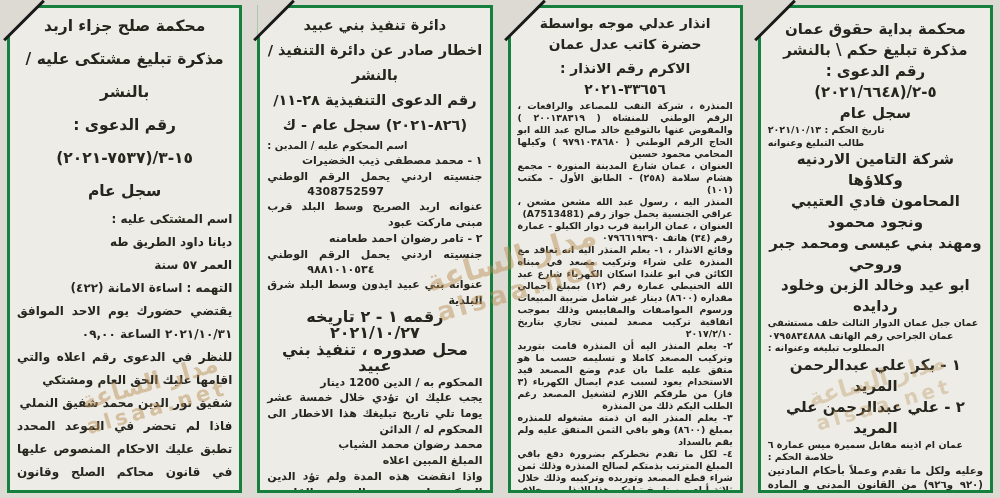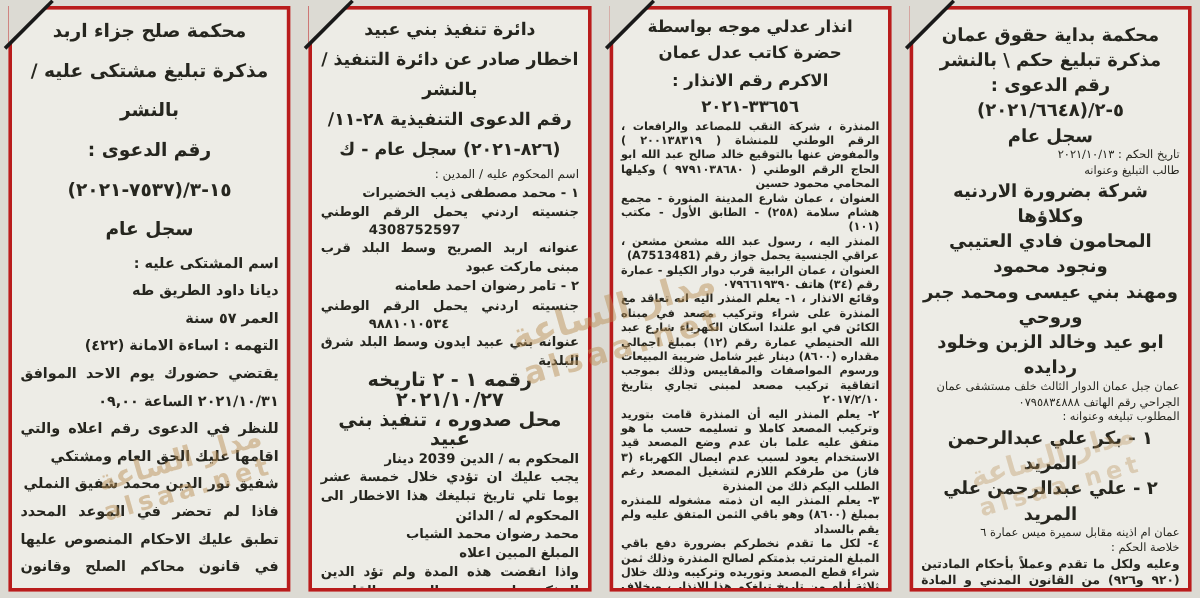--- a/index.html
+++ b/index.html
@@ -3,25 +3,25 @@
 <meta charset="utf-8">
 <style>
   html,body{margin:0;padding:0;background:#dcdad3;}
   body{width:1000px;height:498px;overflow:hidden;font-family:"DejaVu Sans",sans-serif;}
   .page{position:relative;width:1000px;height:498px;background:#dcdad3;}
   .columns{position:absolute;inset:0;display:flex;flex-direction:row;direction:rtl;gap:15px;padding:5px 7px;box-sizing:border-box;}
   .colwrap{position:relative;flex:1 1 0;min-width:0;}
   
   .colwrap::before{content:'';position:absolute;top:0;left:0;width:32px;height:32px;background:#dcdad3;clip-path:polygon(0 0,100% 0,0 100%);z-index:4;}
   .colwrap::after{content:'';position:absolute;top:14px;left:-11px;width:56px;height:3px;background:#191919;transform:rotate(-45deg);z-index:5;}
-  .col{position:absolute;inset:0;border:3px solid #b91c1c;background:#edece6;color:#26261f;overflow:hidden;padding:2px 7px;box-sizing:border-box;direction:rtl;font-weight:bold;}
+  .col{position:absolute;inset:0;border:3px solid #15803d;background:#edece6;color:#26261f;overflow:hidden;padding:2px 7px;box-sizing:border-box;direction:rtl;font-weight:bold;}
   .ln{white-space:normal;}
   .h{text-align:center;font-weight:bold;}
   .h2{text-align:center;font-weight:bold;}
-  .sm{text-align:right;font-weight:normal;}
+  .sm{text-align:left;font-weight:bold;}
   .b{text-align:justify;text-align-last:right;font-weight:bold;}
   .c{text-align:center;font-weight:bold;}
   .j{text-align:justify;text-align-last:justify;font-weight:bold;word-spacing:7px;}
   .num{text-align:left;padding-left:40px;font-weight:bold;}
   
   .col-0 .h{font-size:15px;line-height:21px;}
   .col-0 .ln:first-child{margin-top:9px;}
   .col-0 .sm{font-size:9.5px;line-height:12.5px;}
   .col-0 .b{font-size:10.2px;line-height:14.2px;}
   
@@ -52,21 +52,21 @@
 <div class="page">
   <div class="columns" id="columns">
       <div class="colwrap">
         <div class="col col-0">
           <div class="ln h">محكمة بداية حقوق عمان</div>
           <div class="ln h">مذكرة تبليغ حكم \ بالنشر</div>
           <div class="ln h">رقم الدعوى : ٥-٢/(٢٠٢١/٦٦٤٨)</div>
           <div class="ln h">سجل عام</div>
           <div class="ln sm">تاريخ الحكم : ٢٠٢١/١٠/١٣</div>
           <div class="ln sm">طالب التبليغ وعنوانه</div>
-          <div class="ln h">شركة بضرورة الاردنيه وكلاؤها</div>
+          <div class="ln h">شركة التامين الاردنيه وكلاؤها</div>
           <div class="ln h">المحامون فادي العتيبي ونجود محمود</div>
           <div class="ln h">ومهند بني عيسى ومحمد جبر وروحي</div>
           <div class="ln h">ابو عيد وخالد الزبن وخلود ردايده</div>
           <div class="ln sm">عمان جبل عمان الدوار الثالث خلف مستشفى عمان الجراحي رقم الهاتف ٠٧٩٥٨٣٤٨٨٨</div>
           <div class="ln sm">المطلوب تبليغه وعنوانه :</div>
           <div class="ln h">١ - بكر علي عبدالرحمن المريد</div>
           <div class="ln h">٢ - علي عبدالرحمن علي المريد</div>
           <div class="ln sm">عمان ام اذينه مقابل سميرة ميس عمارة ٦</div>
           <div class="ln sm">خلاصة الحكم :</div>
           <div class="ln b">وعليه ولكل ما تقدم وعملاً بأحكام المادتين (٩٢٠ و٩٢٦) من القانون المدني و المادة (١٦/أ) من نظام التأمين الالزامي والمادة (١٨١٨) من مجلة الأحكام العدلية و المادتين (١٠ و١١) من قانون البينات والمواد (١٦١,١٦٦، ١٦٧) من قانون أصول المحاكمات المدنية والمادة (٤٦) من قانون نقابة المحامين تقرر المحكمة :</div>
@@ -96,21 +96,21 @@
           <div class="ln b">١ - محمد مصطفى ذيب الخضيرات</div>
           <div class="ln j">جنسيته اردني يحمل الرقم الوطني</div>
           <div class="ln num">4308752597</div>
           <div class="ln b">عنوانه اربد الصريح وسط البلد قرب مبنى ماركت عبود</div>
           <div class="ln b">٢ - تامر رضوان احمد طعامنه</div>
           <div class="ln j">جنسيته اردني يحمل الرقم الوطني</div>
           <div class="ln num">٩٨٨١٠١٠٥٣٤</div>
           <div class="ln b">عنوانه بني عبيد ايدون وسط البلد شرق البلدية</div>
           <div class="ln c">رقمه ١ - ٢ تاريخه ٢٠٢١/١٠/٢٧</div>
           <div class="ln c">محل صدوره ، تنفيذ بني عبيد</div>
-          <div class="ln b">المحكوم به / الدين 2039 دينار</div>
+          <div class="ln b">المحكوم به / الدين 1200 دينار</div>
           <div class="ln b">يجب عليك ان تؤدي خلال خمسة عشر يوما تلي تاريخ تبليغك هذا الاخطار الى المحكوم له / الدائن</div>
           <div class="ln b">محمد رضوان محمد الشياب</div>
           <div class="ln b">المبلغ المبين اعلاه</div>
           <div class="ln b">واذا انقضت هذه المدة ولم تؤد الدين المذكور او تعرض التسوية القانونية ستقوم دائرة التنفيذ بمباشرة المعاملات التنفيذية اللازمة قانونا بحقك</div>
         </div>
       </div>
       <div class="colwrap">
         <div class="col col-3">
           <div class="ln h">محكمة صلح جزاء اربد</div>
           <div class="ln h">مذكرة تبليغ مشتكى عليه / بالنشر</div>

